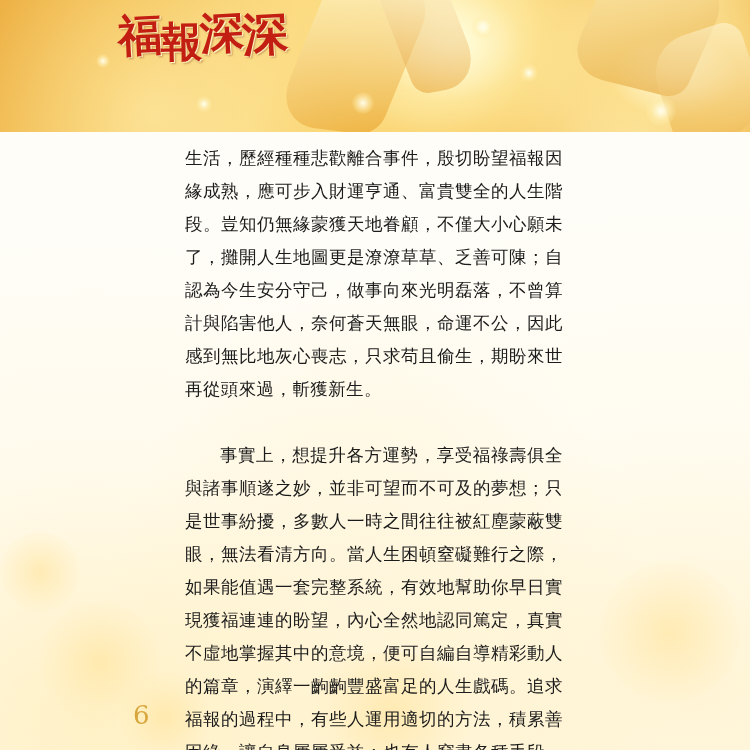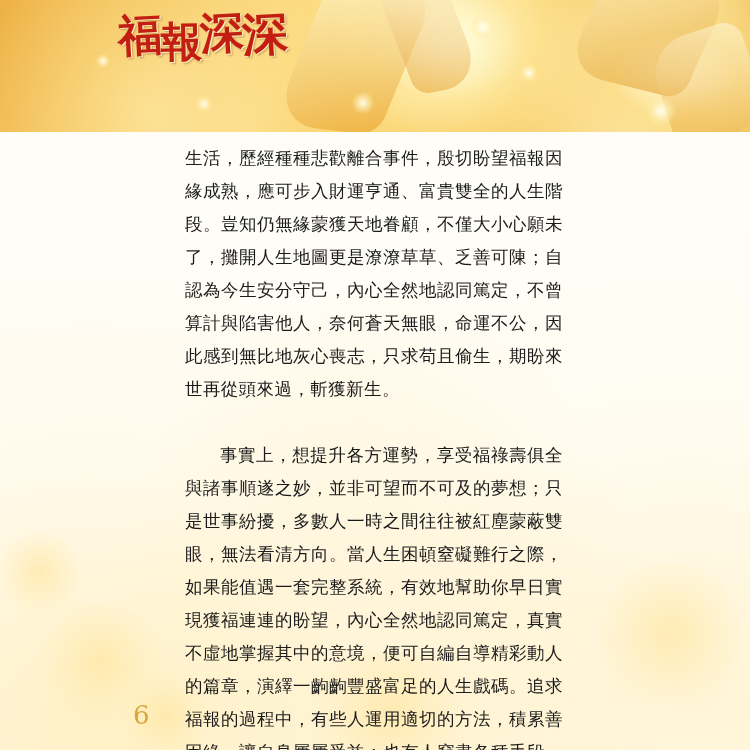--- a/index.html
+++ b/index.html
@@ -198,19 +198,19 @@
 
   <div class="page-body-bg">
     <div class="bokeh" style="left:40px; top:470px; width:120px; height:120px;"></div>
     <div class="bokeh" style="left:0px; top:400px; width:80px; height:80px;"></div>
     <div class="bokeh" style="left:600px; top:430px; width:140px; height:140px;"></div>
     <div class="bokeh" style="left:300px; top:520px; width:180px; height:120px;"></div>
     <div class="bokeh" style="left:120px; top:540px; width:90px; height:90px;"></div>
   </div>
 
   <div class="content">
-    <p class="para">生活，歷經種種悲歡離合事件，殷切盼望福報因緣成熟，應可步入財運亨通、富貴雙全的人生階段。豈知仍無緣蒙獲天地眷顧，不僅大小心願未了，攤開人生地圖更是潦潦草草、乏善可陳；自認為今生安分守己，內心全然地認同篤定，不曾算計與陷害他人，奈何蒼天無眼，命運不公，因此感到無比地灰心喪志，只求苟且偷生，期盼來世再從頭來過，斬獲新生。</p>
+    <p class="para">生活，歷經種種悲歡離合事件，殷切盼望福報因緣成熟，應可步入財運亨通、富貴雙全的人生階段。豈知仍無緣蒙獲天地眷顧，不僅大小心願未了，攤開人生地圖更是潦潦草草、乏善可陳；自認為今生安分守己，做事向來光明磊落，不曾算計與陷害他人，奈何蒼天無眼，命運不公，因此感到無比地灰心喪志，只求苟且偷生，期盼來世再從頭來過，斬獲新生。</p>
     <p class="para">事實上，想提升各方運勢，享受福祿壽俱全與諸事順遂之妙，並非可望而不可及的夢想；只是世事紛擾，多數人一時之間往往被紅塵蒙蔽雙眼，無法看清方向。當人生困頓窒礙難行之際，如果能值遇一套完整系統，有效地幫助你早日實現獲福連連的盼望，內心全然地認同篤定，真實不虛地掌握其中的意境，便可自編自導精彩動人的篇章，演繹一齣齣豐盛富足的人生戲碼。追求福報的過程中，有些人運用適切的方法，積累善因緣，讓自身屢屢受益；也有人窮盡各種手段，處境依然</p>
   </div>
 
   <div class="page-number">6</div>
 
 </div>
 
 </body></html>

